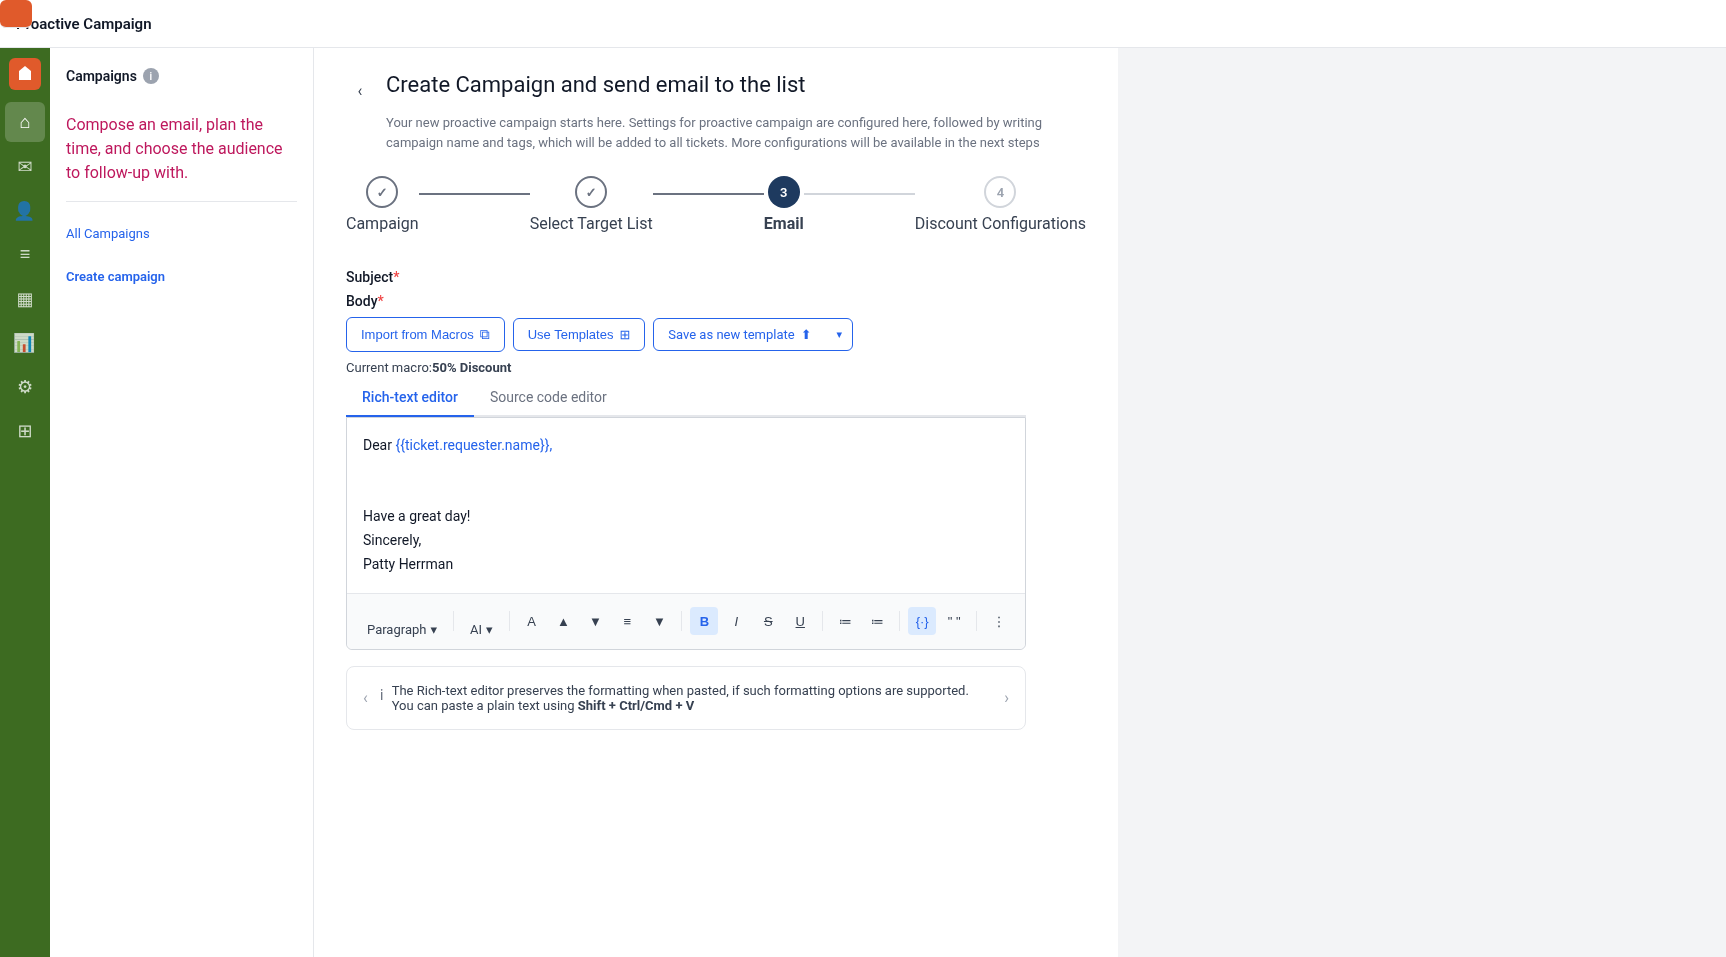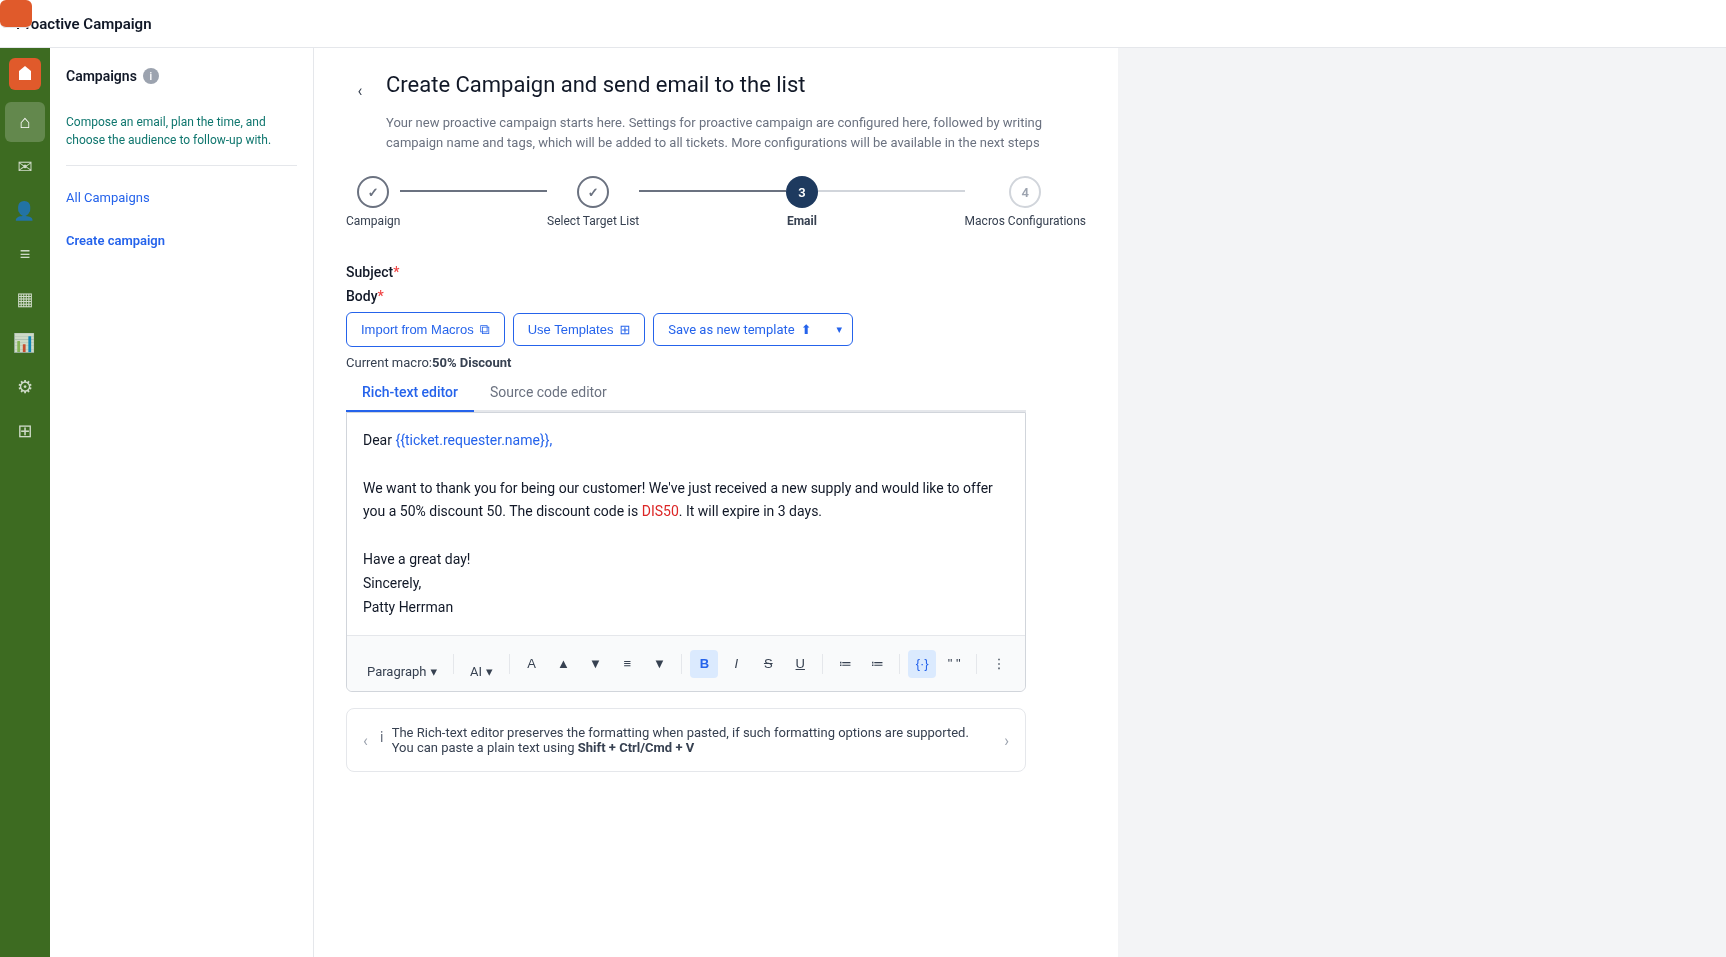--- a/index.html
+++ b/index.html
@@ -62,22 +62,22 @@
       height: 16px;
       border-radius: 50%;
       background: #9ca3af;
       color: #fff;
       font-size: 10px;
       display: flex;
       align-items: center;
       justify-content: center;
     }
     .left-panel .section-desc {
-      font-size: 12px;
-      color: #0f766e;
+      font-size: 16px;
+      color: #be185d;
       line-height: 1.5;
       margin-bottom: 16px;
       margin-top: 29px;
     }
     .left-panel .divider {
       border: none;
       border-top: 1px solid #e5e7eb;
       margin-bottom: 16px;
     }
     .left-panel .nav-link {
@@ -164,21 +164,21 @@
     .step-circle.active {
       background: #1e3a5f;
       color: #fff;
     }
     .step-circle.inactive {
       background: #fff;
       border: 2px solid #d1d5db;
       color: #9ca3af;
     }
     .step-label {
-      font-size: 12px;
+      font-size: 16px;
       color: #374151;
       white-space: nowrap;
     }
     .step-label.active { font-weight: 700; }
     .step-connector {
       flex: 1;
       height: 2px;
       background: #d1d5db;
       margin-bottom: 22px;
     }
@@ -508,21 +508,21 @@
       <div class="step-connector completed"></div>
 
       <div class="step">
         <div class="step-circle active">3</div>
         <span class="step-label active">Email</span>
       </div>
       <div class="step-connector"></div>
 
       <div class="step">
         <div class="step-circle inactive">4</div>
-        <span class="step-label">Macros Configurations</span>
+        <span class="step-label">Discount Configurations</span>
       </div>
     </div>
 
     
     <div class="form-label">
       <span>Subject</span><span class="required">*</span>
     </div>
 
     
     <div class="body-section">
@@ -559,21 +559,20 @@
 
       <div class="editor-tabs">
         <div class="editor-tab active">Rich-text editor</div>
         <div class="editor-tab">Source code editor</div>
       </div>
 
       <div class="editor-area">
         <div class="editor-content" contenteditable="true" style="">
     <p><span>Dear </span><span class="variable">{{ticket.requester.name}},</span></p>
     <br>
-    <p><span>We want to thank you for being our customer! We've just received a new supply and would like to offer you a 50% discount 50. The discount code is </span><span class="discount-code">DIS50</span><span>. It will expire in 3 days.</span></p>
     <br>
     <p>Have a great day!</p>
     <p>Sincerely,</p>
     <p>Patty Herrman</p>
   </div>
 
         <div class="editor-toolbar">
           <div class="toolbar-select">
             <span>Paragraph</span>
             <span>▾</span>

